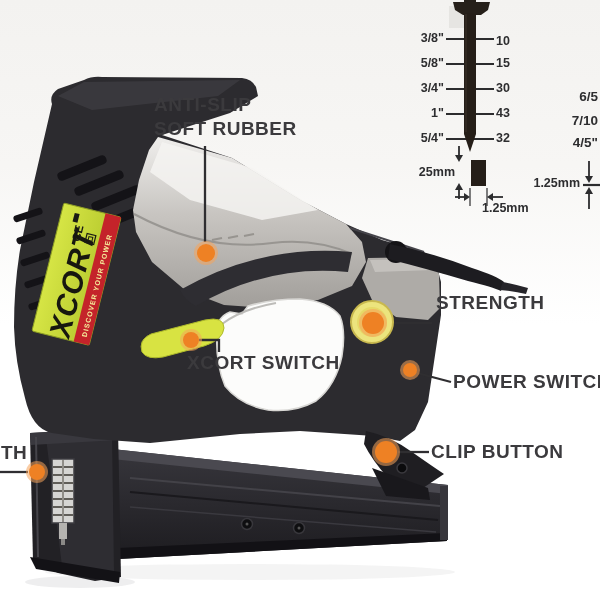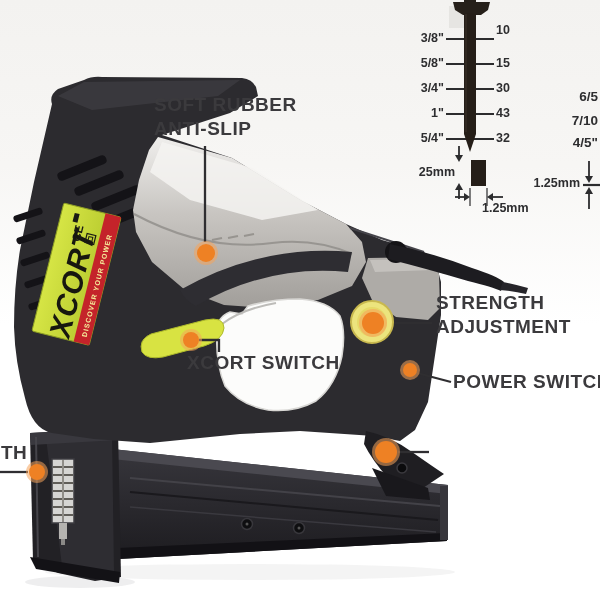--- a/index.html
+++ b/index.html
@@ -214,38 +214,38 @@
     <g stroke="#2c2c2e" stroke-width="1.8" fill="#2c2c2e">
       <path d="M589,161 L589,177" fill="none"></path>
         <path d="M585,176 L593,176 L589,183 Z" stroke="none"></path>
       <path d="M583,185 L600,185" fill="none" stroke-width="2.2"></path>
       <path d="M589,209 L589,193" fill="none"></path>
         <path d="M585,194 L593,194 L589,187 Z" stroke="none"></path>
     </g>
   </svg>
 
   <div class="lbl" style="left:154px;top:93px;">
+    <div>ANTI-SLIP</div>
     <div>SOFT RUBBER</div>
-    <div>ANTI-SLIP</div>
   </div>
 
   <div class="lbl" style="left:187px;top:351px;">XCORT SWITCH</div>
 
   <div class="lbl" style="left:436px;top:291px;">
     <div>STRENGTH</div>
-    <div>ADJUSTMENT</div>
   </div>
 
   <div class="lbl" style="left:453px;top:370px;">POWER SWITCH</div>
 
+  <div class="lbl" style="left:431px;top:440px;">CLIP BUTTON</div>
 
   <div class="lbl" style="left:1px;top:441px;">TH</div>
 
   <div class="chart-txt r" style="left:404px;top:31px;width:40px;">3/8"</div>
-  <div class="chart-txt" style="left:496px;top:23px;">10</div>
+  <div class="chart-txt" style="left:496px;top:34px;">10</div>
   <div class="chart-txt r" style="left:404px;top:56px;width:40px;">5/8"</div>
   <div class="chart-txt" style="left:496px;top:56px;">15</div>
   <div class="chart-txt r" style="left:404px;top:81px;width:40px;">3/4"</div>
   <div class="chart-txt" style="left:496px;top:81px;">30</div>
   <div class="chart-txt r" style="left:404px;top:106px;width:40px;">1"</div>
   <div class="chart-txt" style="left:496px;top:106px;">43</div>
   <div class="chart-txt r" style="left:404px;top:131px;width:40px;">5/4"</div>
   <div class="chart-txt" style="left:496px;top:131px;">32</div>
 
   <div class="chart-txt r" style="left:411px;top:165px;width:44px;">25mm</div>

